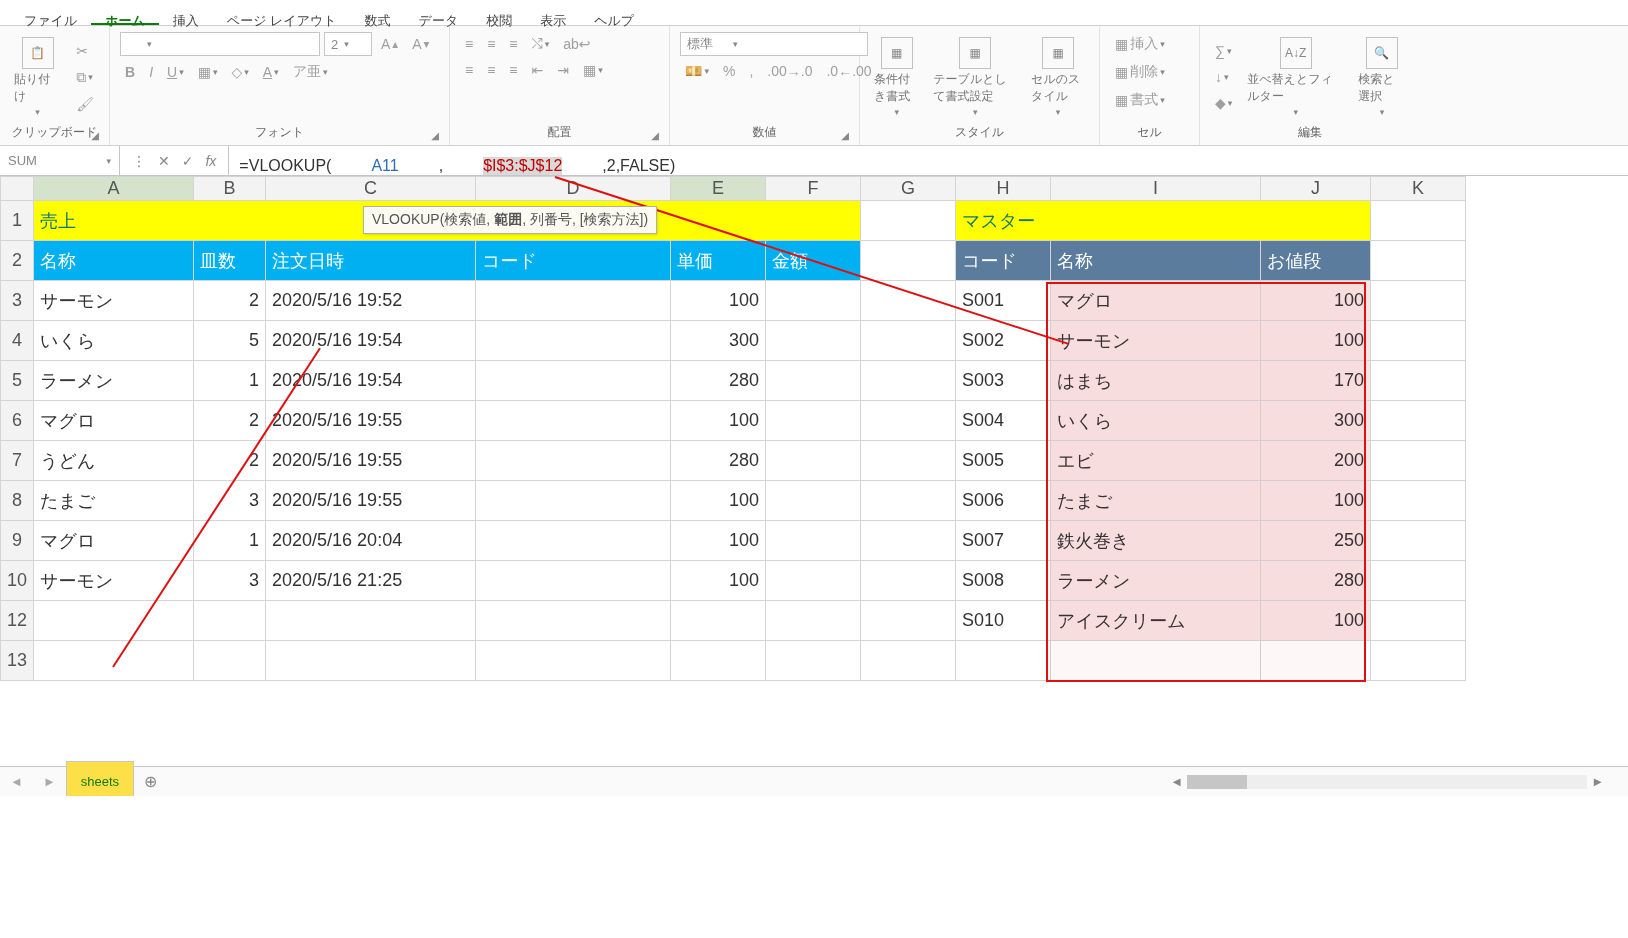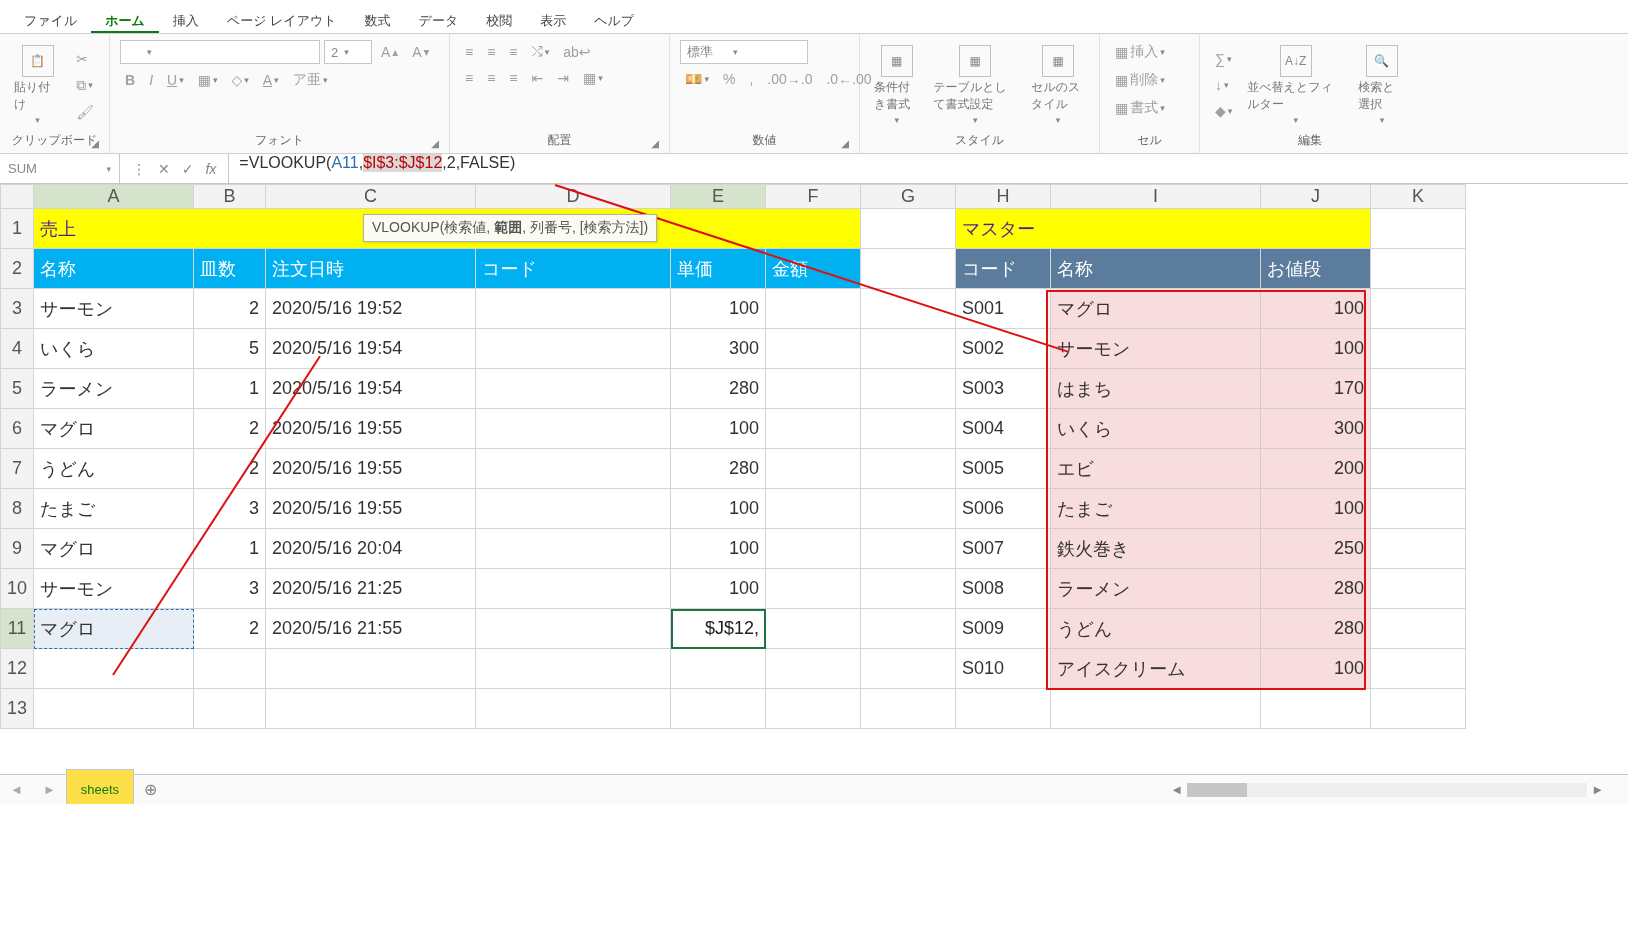--- a/index.html
+++ b/index.html
@@ -1,19 +1,19 @@
 <!DOCTYPE html>
 <html><head>
 <meta charset="utf-8">
 <style>
   * { box-sizing: border-box; }
   body { margin: 0; font-family: "Yu Gothic UI", "Meiryo", sans-serif; font-size: 13px; color: #333; background: #fff; overflow: hidden; }
 
   
-  .tabs { display: flex; border-bottom: 1px solid #d0d0d0; padding: 6px 10px 0 10px; background: #fff; height: 34px; }
+  .tabs { display: flex; border-bottom: 1px solid #d0d0d0; padding: 6px 10px 0 10px; background: #fff; height: 26px; }
   .tab { padding: 6px 14px; color: #444; cursor: pointer; }
   .tab.active { color: #0f7b0f; font-weight: 700; border-bottom: 2px solid #0f7b0f; }
 
   
   .ribbon { display: flex; border-bottom: 1px solid #d0d0d0; background: #fafafa; height: 120px; }
   .group { display: flex; flex-direction: column; justify-content: space-between; border-right: 1px solid #e2e2e2; padding: 6px 10px 2px 10px; }
   .group-body { flex: 1; display: flex; align-items: center; gap: 6px; }
   .group-name { text-align: center; color: #666; font-size: 12px; padding: 2px 0; position: relative; }
   .launcher { position: absolute; right: 0; bottom: 2px; color: #888; font-size: 10px; }
   .btn { color: #a0a0a0; border: 1px solid transparent; padding: 2px 4px; border-radius: 2px; display: inline-flex; align-items: center; gap: 2px; font-size: 14px; }
@@ -24,37 +24,37 @@
   .caret { font-size: 9px; color: #888; }
   .bigbtn { display: flex; flex-direction: column; align-items: center; color: #777; gap: 2px; padding: 2px 4px; font-size: 12px; }
   .bigbtn .ic { width: 32px; height: 32px; border: 1px solid #c0c0c0; display: flex; align-items: center; justify-content: center; color: #888; }
 
   
   .formula-bar { display: flex; align-items: center; border-bottom: 1px solid #c6c6c6; height: 30px; }
   .name-box { width: 120px; height: 100%; border-right: 1px solid #c6c6c6; display: flex; align-items: center; padding: 0 8px; color: #888; justify-content: space-between; }
   .fb-btns { display: flex; align-items: center; gap: 4px; padding: 0 8px; border-right: 1px solid #c6c6c6; height: 100%; }
   .fb-btns span { color: #888; font-size: 14px; cursor: pointer; padding: 0 4px; }
   .fx { font-style: italic; color: #555; }
-  .formula-input { flex: 1; padding: 0 10px; font-size: 16px; display: flex; align-items: flex-start; height: 100%; position: relative; }
+  .formula-input { flex: 1; padding: 0 10px; font-size: 16px; display: flex; align-items: flex-end; height: 100%; position: relative; gap: 40px; }
   .formula-input .a11 { color: #2f6db1; }
   .formula-input .range { color: #c00000; background: #d9d9d9; }
   .tooltip { position: absolute; left: 363px; top: 30px; background: #fbfbf2; border: 1px solid #b0b0a8; padding: 4px 8px; font-size: 14px; color: #555; white-space: nowrap; z-index: 5; box-shadow: 1px 1px 3px rgba(0,0,0,.15); }
   .tooltip b { font-weight: 700; }
 
   
   .sheet-wrap { position: relative; height: 590px; overflow: hidden; }
   table.sheet { border-collapse: collapse; table-layout: fixed; }
   .sheet td, .sheet th { border: 1px solid #d4d4d4; height: 40px; padding: 0 6px; font-size: 18px; overflow: hidden; white-space: nowrap; }
   .colhead th { background: #f3f3f3; color: #555; text-align: center; font-weight: 400; height: 24px; }
   .colhead th.sel { background: #d5e3cc; }
   .rowhead { background: #f3f3f3; text-align: center; color: #555; width: 32px; font-size: 14px; }
   .rowhead.sel { background: #d5e3cc; }
   .corner { background: #f3f3f3; width: 32px; }
 
-  .yellow { background: #ffff00; font-size: 22px; color: #4c1d95; padding-left: 8px; }
+  .yellow { background: #ffff00; font-size: 22px; color: #0f766e; padding-left: 8px; }
   .hdr-blue { background: #00b0f0; color: #fff; font-size: 20px; }
   .hdr-slate { background: #5b7c9c; color: #fff; font-size: 20px; }
   .num { text-align: right; }
   .pink { background: #f9e5e6; }
 
   .sel-cell { outline: 2px solid #217346; outline-offset: -2px; background: #fff; text-align: right; color: #222; position: relative; }
   .a11box { outline: 1px dashed #2f6db1; outline-offset: -1px; background: #e8eef5; }
 
   
   .redrange { position: absolute; border: 2px solid #d11; background: rgba(200,0,0,.03); pointer-events: none; }
@@ -157,21 +157,21 @@
         <span class="btn">⇤</span>
         <span class="btn">⇥</span>
         <span class="btn">▦<span class="caret">▾</span></span>
       </div>
     </div>
     <div class="group-name"><span>配置</span><span class="launcher">◢</span></div>
   </div>
 
   <div class="group" style="width:190px">
     <div class="group-body stack" style="align-items:flex-start">
-      <span class="select-box" style="width:128px">
+      <span class="select-box" style="width:188px">
           <span>標準</span>
           <span class="caret">▾</span>
         </span>
       <div class="row-inline">
         <span class="btn">💴<span class="caret">▾</span></span>
         <span class="btn">%</span>
         <span class="btn">,</span>
         <span class="btn">.00→.0</span>
         <span class="btn">.0←.00</span>
       </div>
@@ -409,34 +409,20 @@
           <td></td>
           <td class="num">100</td>
           <td></td>
           <td></td>
           <td>S008</td>
           <td class="pink">ラーメン</td>
           <td class="pink num">280</td>
           <td></td>
         </tr>
         <tr>
-          <td class="rowhead sel">11</td>
-          <td class="a11box">マグロ</td>
-          <td class="num">2</td>
-          <td>2020/5/16 21:55</td>
-          <td></td>
-          <td class="num sel-cell">$J$12,</td>
-          <td></td>
-          <td></td>
-          <td>S009</td>
-          <td class="pink">うどん</td>
-          <td class="pink num">280</td>
-          <td></td>
-        </tr>
-        <tr>
           <td class="rowhead">12</td>
           <td></td>
           <td></td>
           <td></td>
           <td></td>
           <td></td>
           <td></td>
           <td></td>
           <td>S010</td>
           <td class="pink">アイスクリーム</td>

